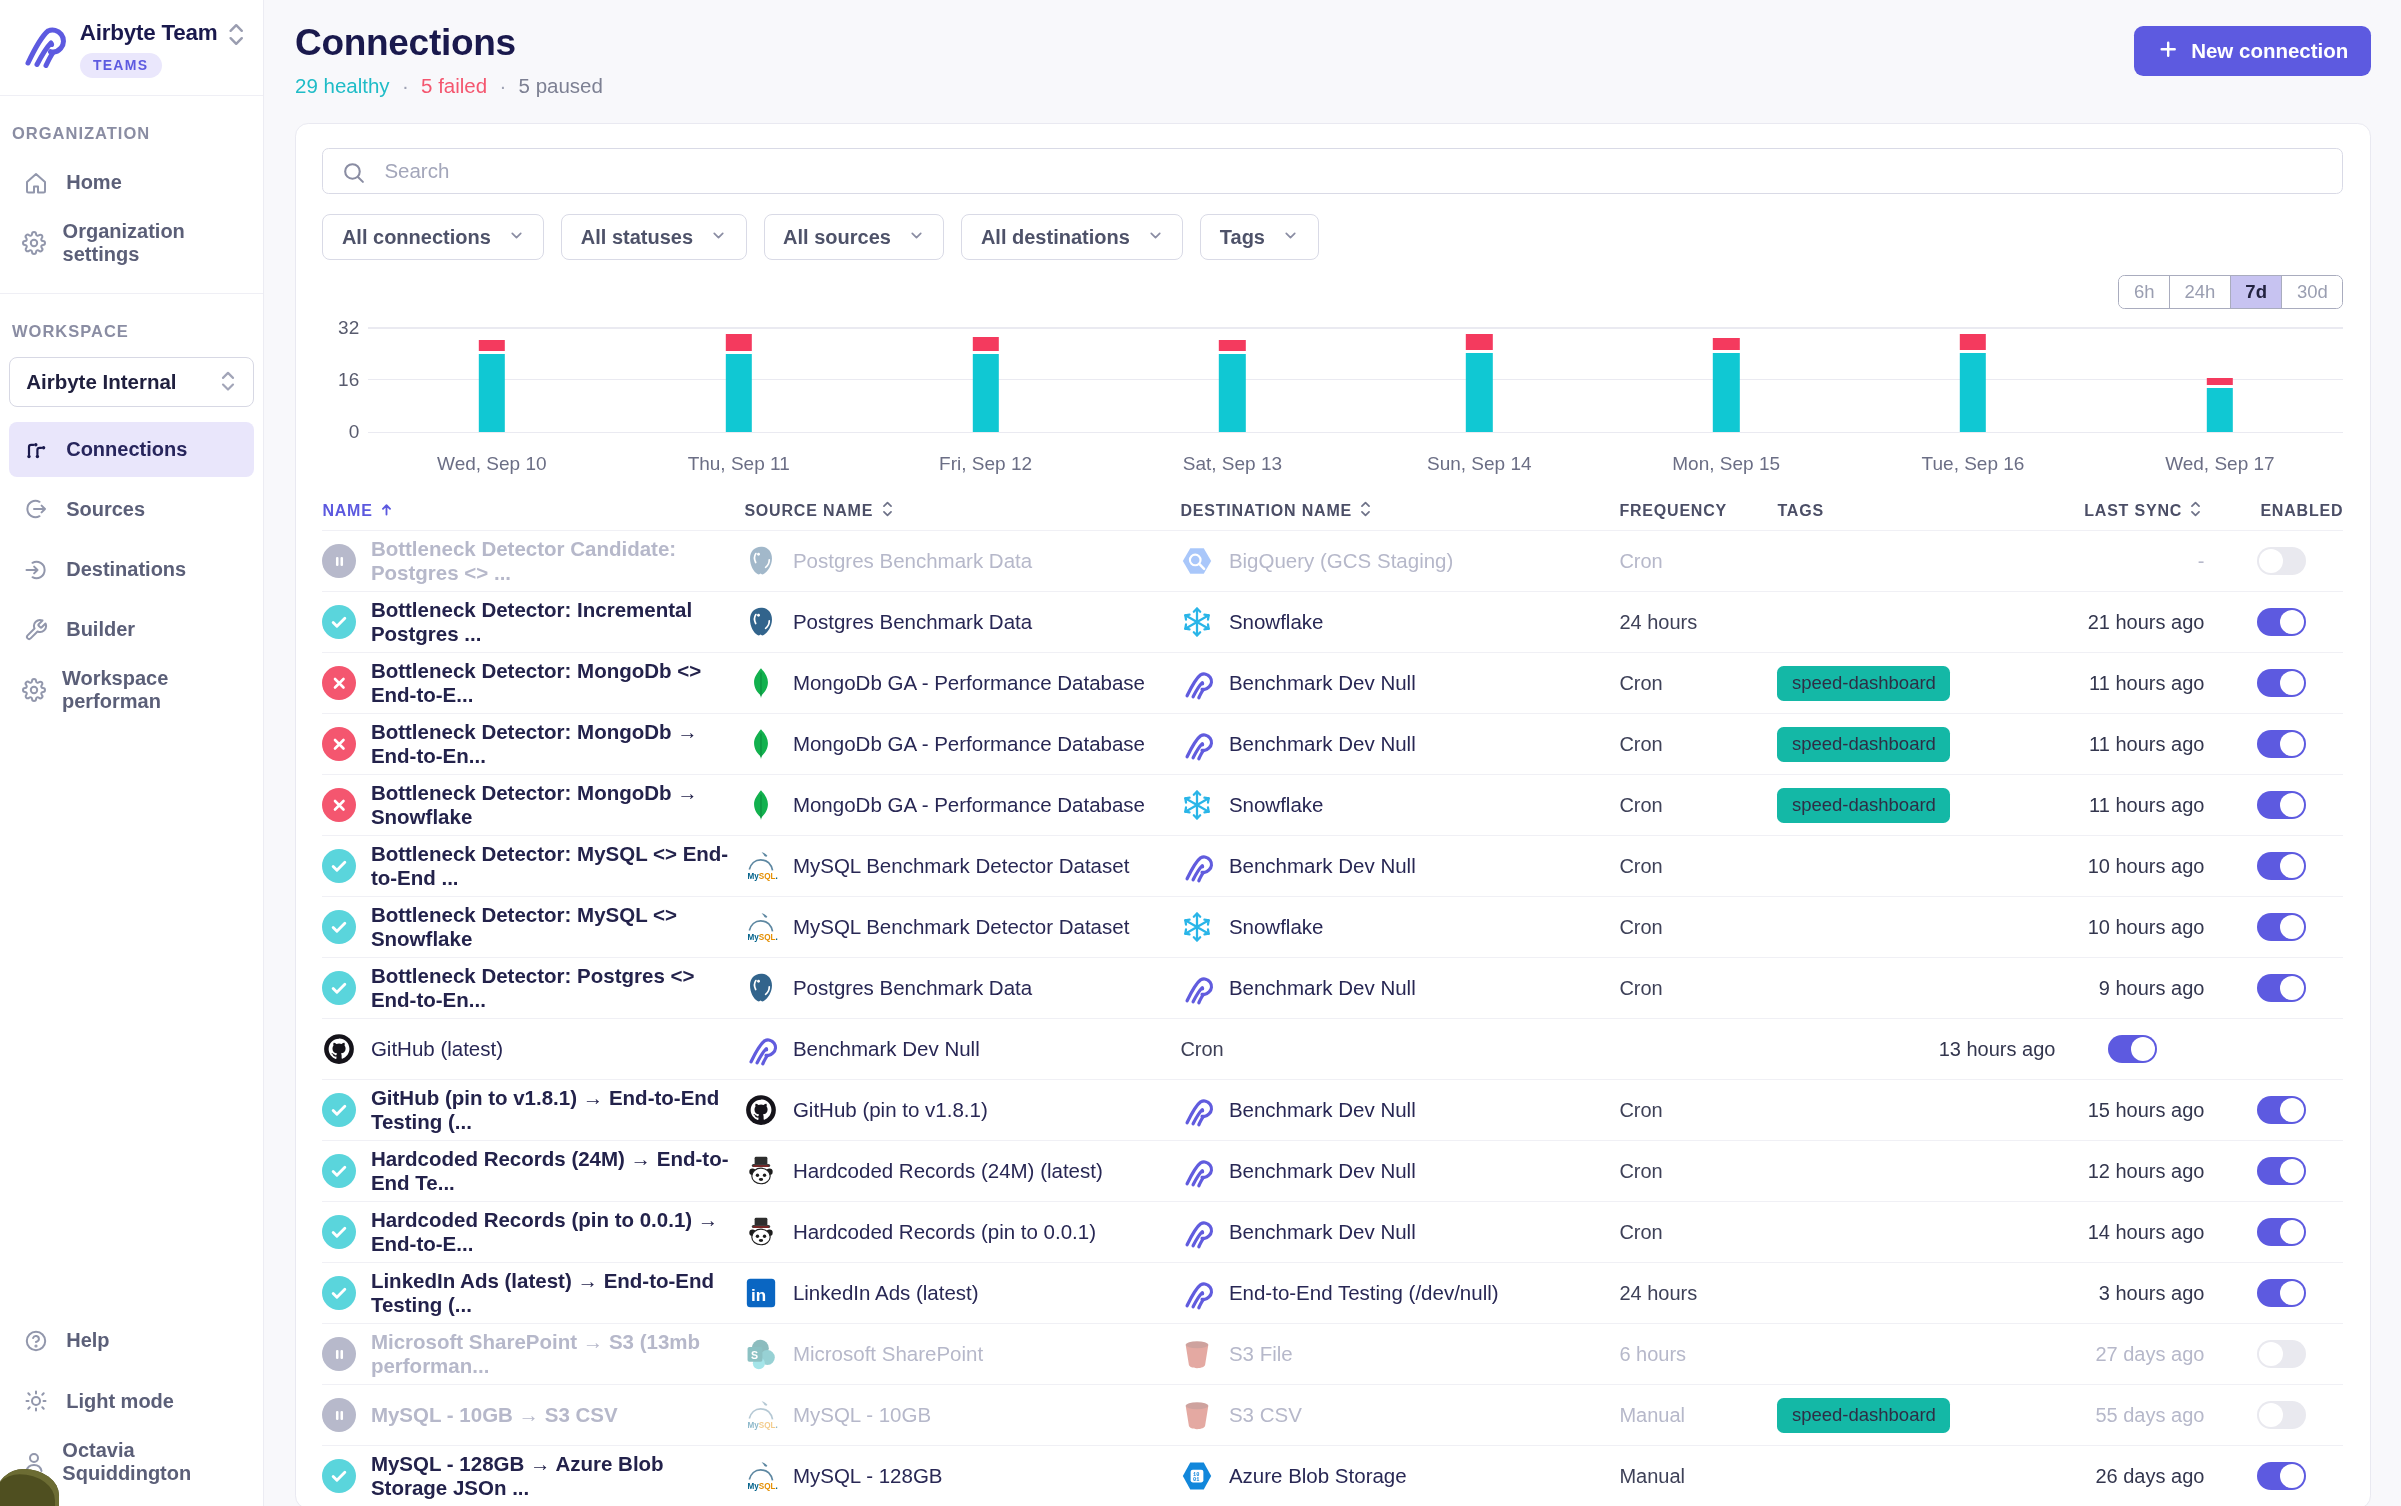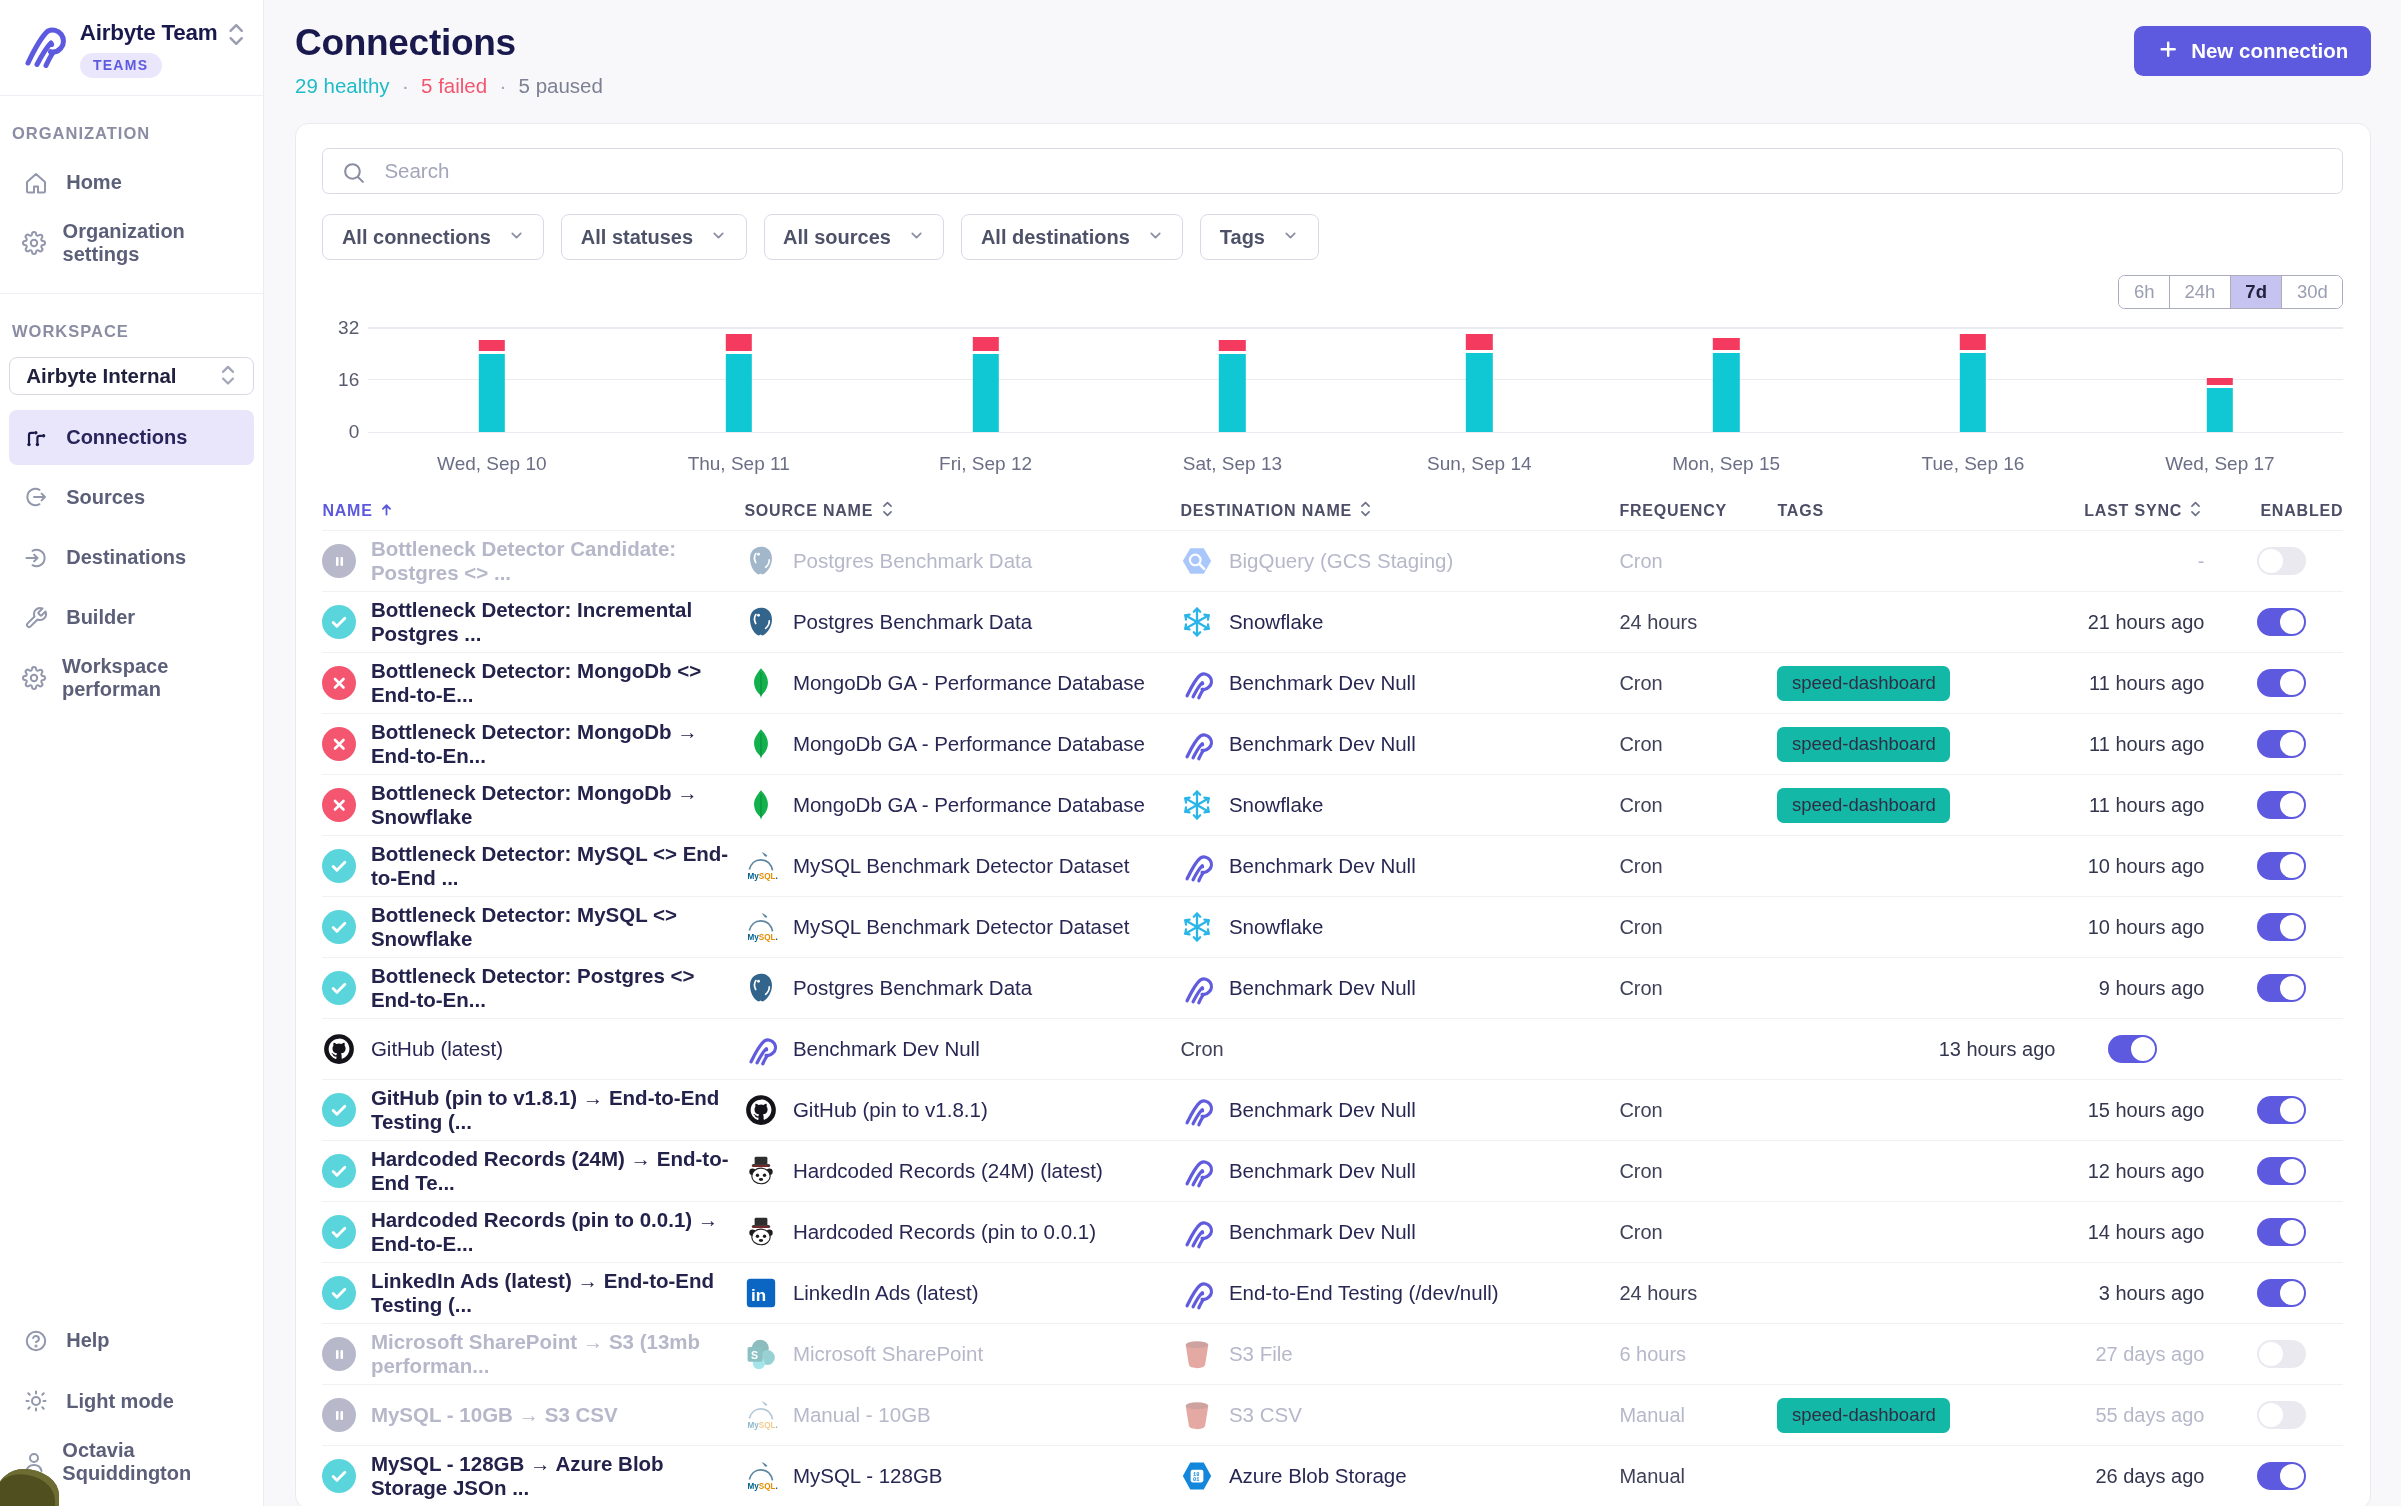--- a/index.html
+++ b/index.html
@@ -16,21 +16,21 @@
   .team-badge { display:inline-block; margin-top:6.6px; background:#EAE7FC; color:#5D5AE0; font-size:14px; font-weight:700; letter-spacing:1.3px; padding:4.6px 13.2px; border-radius:659px; }
   .chev-ud { color:#9A9DB0; }
   .divider { height:1.3px; background:#EFEFF5; }
   .section-label { font-size:16.5px; font-weight:700; letter-spacing:1px; color:#8A8DA3; padding:28px 0 12px 12px; }
   .nav { display:flex; flex-direction:column; gap:5.3px; padding:0 9.2px; }
   .nav-item { display:flex; align-items:center; height:55px; padding:0 12px; border-radius:8px; cursor:pointer; }
   .nav-ic { width:29px; display:flex; justify-content:center; }
   .nav-label { margin-left:16px; font-size:20px; font-weight:600; color:#5B5F78; }
   .nav-item.active { background:#E9E6FB; }
   .nav-item.active .nav-label { color:#27255C; font-weight:700; }
-  .ws-selector { margin:4px 9.2px 14.5px 9.2px; border:1.3px solid #D7D8E4; border-radius:8px; height:38px; display:flex; align-items:center; justify-content:space-between; padding:0 14.5px 0 16px; cursor:pointer; background:#fff; }
+  .ws-selector { margin:4px 9.2px 14.5px 9.2px; border:1.3px solid #D7D8E4; border-radius:8px; height:50px; display:flex; align-items:center; justify-content:space-between; padding:0 14.5px 0 16px; cursor:pointer; background:#fff; }
   .ws-selector .ws-name { font-size:20.5px; font-weight:600; color:#20203F; }
   .flex-spacer { flex:1; }
   .footer-nav { padding-bottom:17px; }
   .mascot { position:absolute; left:-4px; bottom:-5.3px; width:63px; height:42px; background:#4F4F20; border-radius:70% 90% 0 0/100% 100% 0 0; box-shadow:inset -4px 5.3px 0 #6c6c33; }
 
   
   main { flex:1; padding:22.4px 31px 0 31px; position:relative; }
   .page-head { display:flex; justify-content:space-between; align-items:flex-start; }
   h1.page-title { font-size:37px; font-weight:800; color:#1A194D; letter-spacing:-0.3px; }
   .status-line { margin-top:10px; font-size:20.5px; font-weight:500; }
@@ -977,21 +977,21 @@
               <span>MySQL - 10GB → S3 CSV</span>
             </div>
             <div class="cell cell-src">
               <span class="logo-ic">
                 <svg width="34" height="34" viewBox="0 0 48 48" style="font-size:31px">
                   <path d="M33 9.5c-2.6-3.4-6.2-5.3-8.2-4.5 2.7 1.7 2.9 3.6 4.6 5.4 1.7 1 2.7.7 3.6-.9z" fill="#5D87A1"></path>
                   <path d="M7.5 29c2-7.8 8-13.6 16-13.6 8.8 0 14.8 6 16.8 14.8" stroke="#5D87A1" stroke-width="2.4" fill="none"></path>
                   <text x="5" y="42" font-size="11.5" font-weight="bold" font-family="Liberation Sans,sans-serif" fill="#00618A">My<tspan fill="#E48E00">SQL</tspan><tspan fill="#00618A">.</tspan></text>
                 </svg>
               </span>
-              <span>Manual - 10GB</span>
+              <span>MySQL - 10GB</span>
             </div>
             <div class="cell cell-dst">
               <span class="logo-ic">
                 <svg width="34" height="34" viewBox="0 0 48 48">
                   <path d="M8 11h32l-4.6 28.5c-.3 2-5.4 4.5-11.4 4.5s-11.1-2.5-11.4-4.5z" fill="#C44332"></path>
                   <ellipse cx="24" cy="11" rx="16" ry="5" fill="#93332A"></ellipse>
                 </svg>
               </span>
               <span>S3 CSV</span>
             </div>

